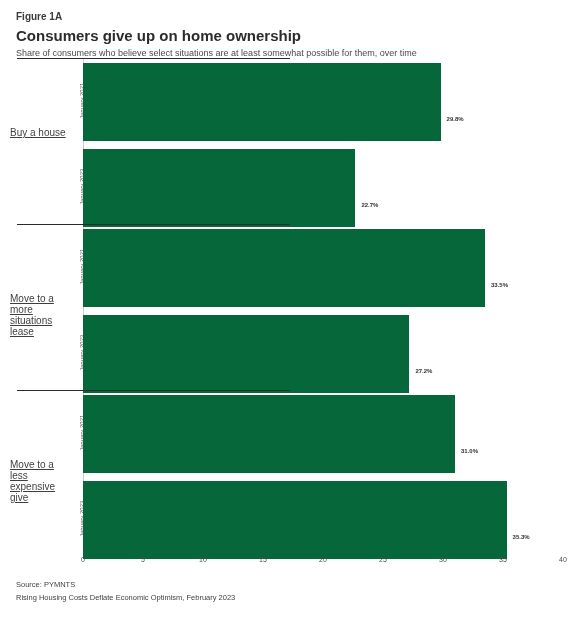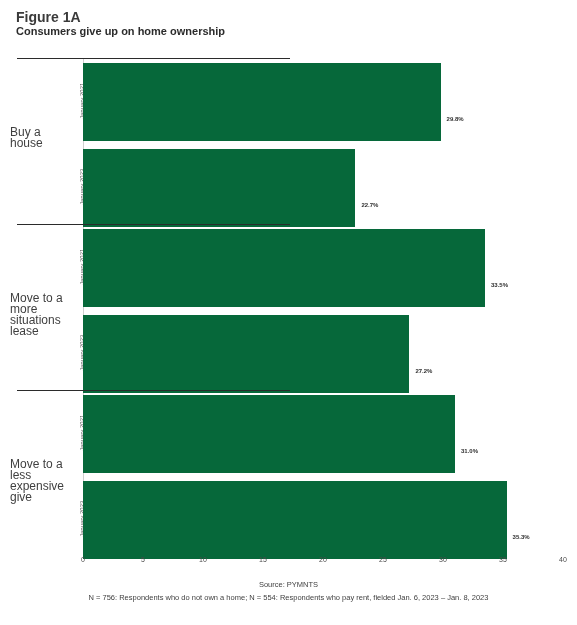--- a/index.html
+++ b/index.html
@@ -17,27 +17,28 @@
   }
 
   
   .header {
     position: absolute;
     left: 16px;
     top: 10px;
     width: 545px;
   }
   .fig-num {
-    font-size: 14px;
+    font-size: 10px;
     font-weight: bold;
     color: #3a3a3a;
     line-height: 14px;
+    margin-bottom: 5px;
   }
   .fig-title {
-    font-size: 11px;
+    font-size: 15px;
     font-weight: bold;
     color: #2c2c2c;
     line-height: 14px;
     margin-bottom: 4px;
   }
   .fig-sub {
     font-size: 9px;
     font-weight: normal;
     color: #4a4a4a;
     line-height: 12px;
@@ -63,24 +64,25 @@
     left: 17px;
     width: 273px;
     height: 1px;
     background: #2b2b2b;
   }
 
   .cat-label {
     position: absolute;
     left: 10px;
     width: 60px;
-    font-size: 12px;
+    font-size: 10px;
     color: #3f3f3f;
     line-height: 11px;
     text-align: left;
+    text-decoration: underline;
   }
 
   .bar-row {
     position: absolute;
     left: 0;
     width: 577px;
   }
 
   .tick-label {
     position: absolute;
@@ -131,35 +133,35 @@
     transform: translateX(-50%);
     white-space: nowrap;
   }
 
   
   .footer {
     position: absolute;
     left: 16px;
     top: 578px;
     width: 545px;
-    text-align: center;
   }
   .foot-line {
     font-size: 7.5px;
     color: #3f3f3f;
     line-height: 13px;
     white-space: nowrap;
   }
 </style>
 </head>
 <body>
 
 <div class="header">
   <div class="fig-num">Figure 1A</div>
   <div class="fig-title">Consumers give up on home ownership</div>
+  <div class="fig-sub">Share of consumers who believe select situations are at least somewhat possible for them, over time</div>
 </div>
 
 <div class="plot">
   <div class="axis-line"></div>
   <div id="groups-host">
       <div class="group" style="top: 0px; height: 166px;">
         <div class="sep" style="top: 0px; background: rgb(43, 43, 43);"></div>
         <div class="cat-label" style="top: 69px;">Buy a house</div>
         <div class="bar-row" style="top: 5px; height: 78px;">
           <div class="tick-label" style="left: 79px; top: 56px;">January 2021</div>
@@ -210,14 +212,14 @@
     <div class="xtick" style="left: 263px;">15</div>
     <div class="xtick" style="left: 323px;">20</div>
     <div class="xtick" style="left: 383px;">25</div>
     <div class="xtick" style="left: 443px;">30</div>
     <div class="xtick" style="left: 503px;">35</div>
     <div class="xtick" style="left: 563px;">40</div>
   </div>
 
 <div class="footer">
   <div class="foot-line">Source: PYMNTS</div>
-  <div class="foot-line">N = 756: Respondents who do not own a home; N = 554: Respondents who pay rent, fielded Jan. 6, 2023 – Jan. 8, 2023</div>
+  <div class="foot-line">Rising Housing Costs Deflate Economic Optimism, February 2023</div>
 </div>
 
 </body></html>

